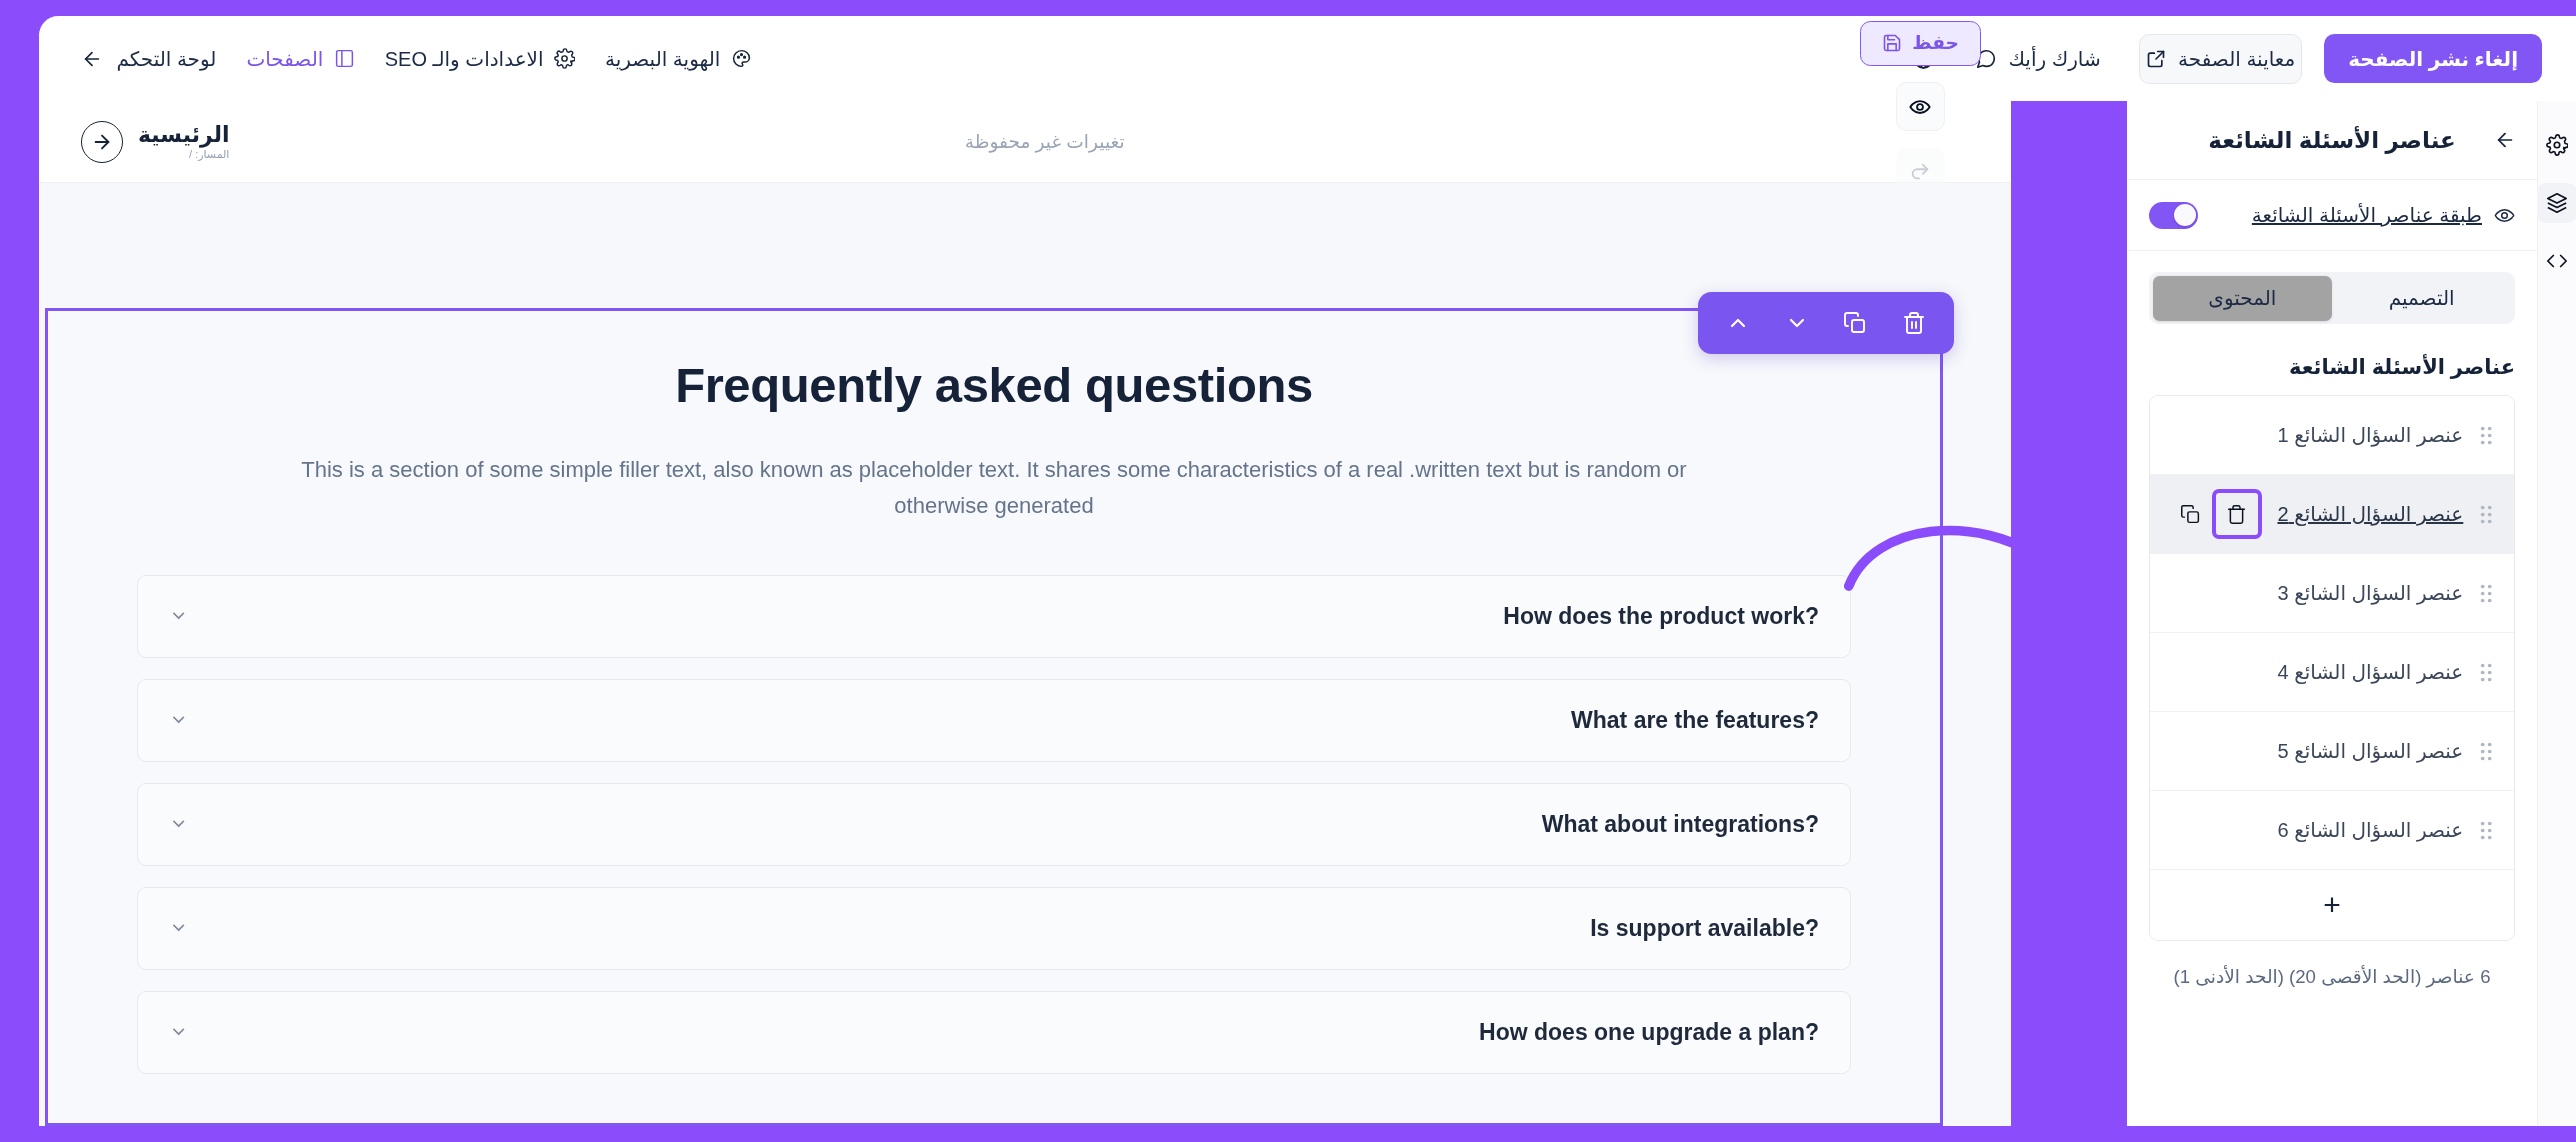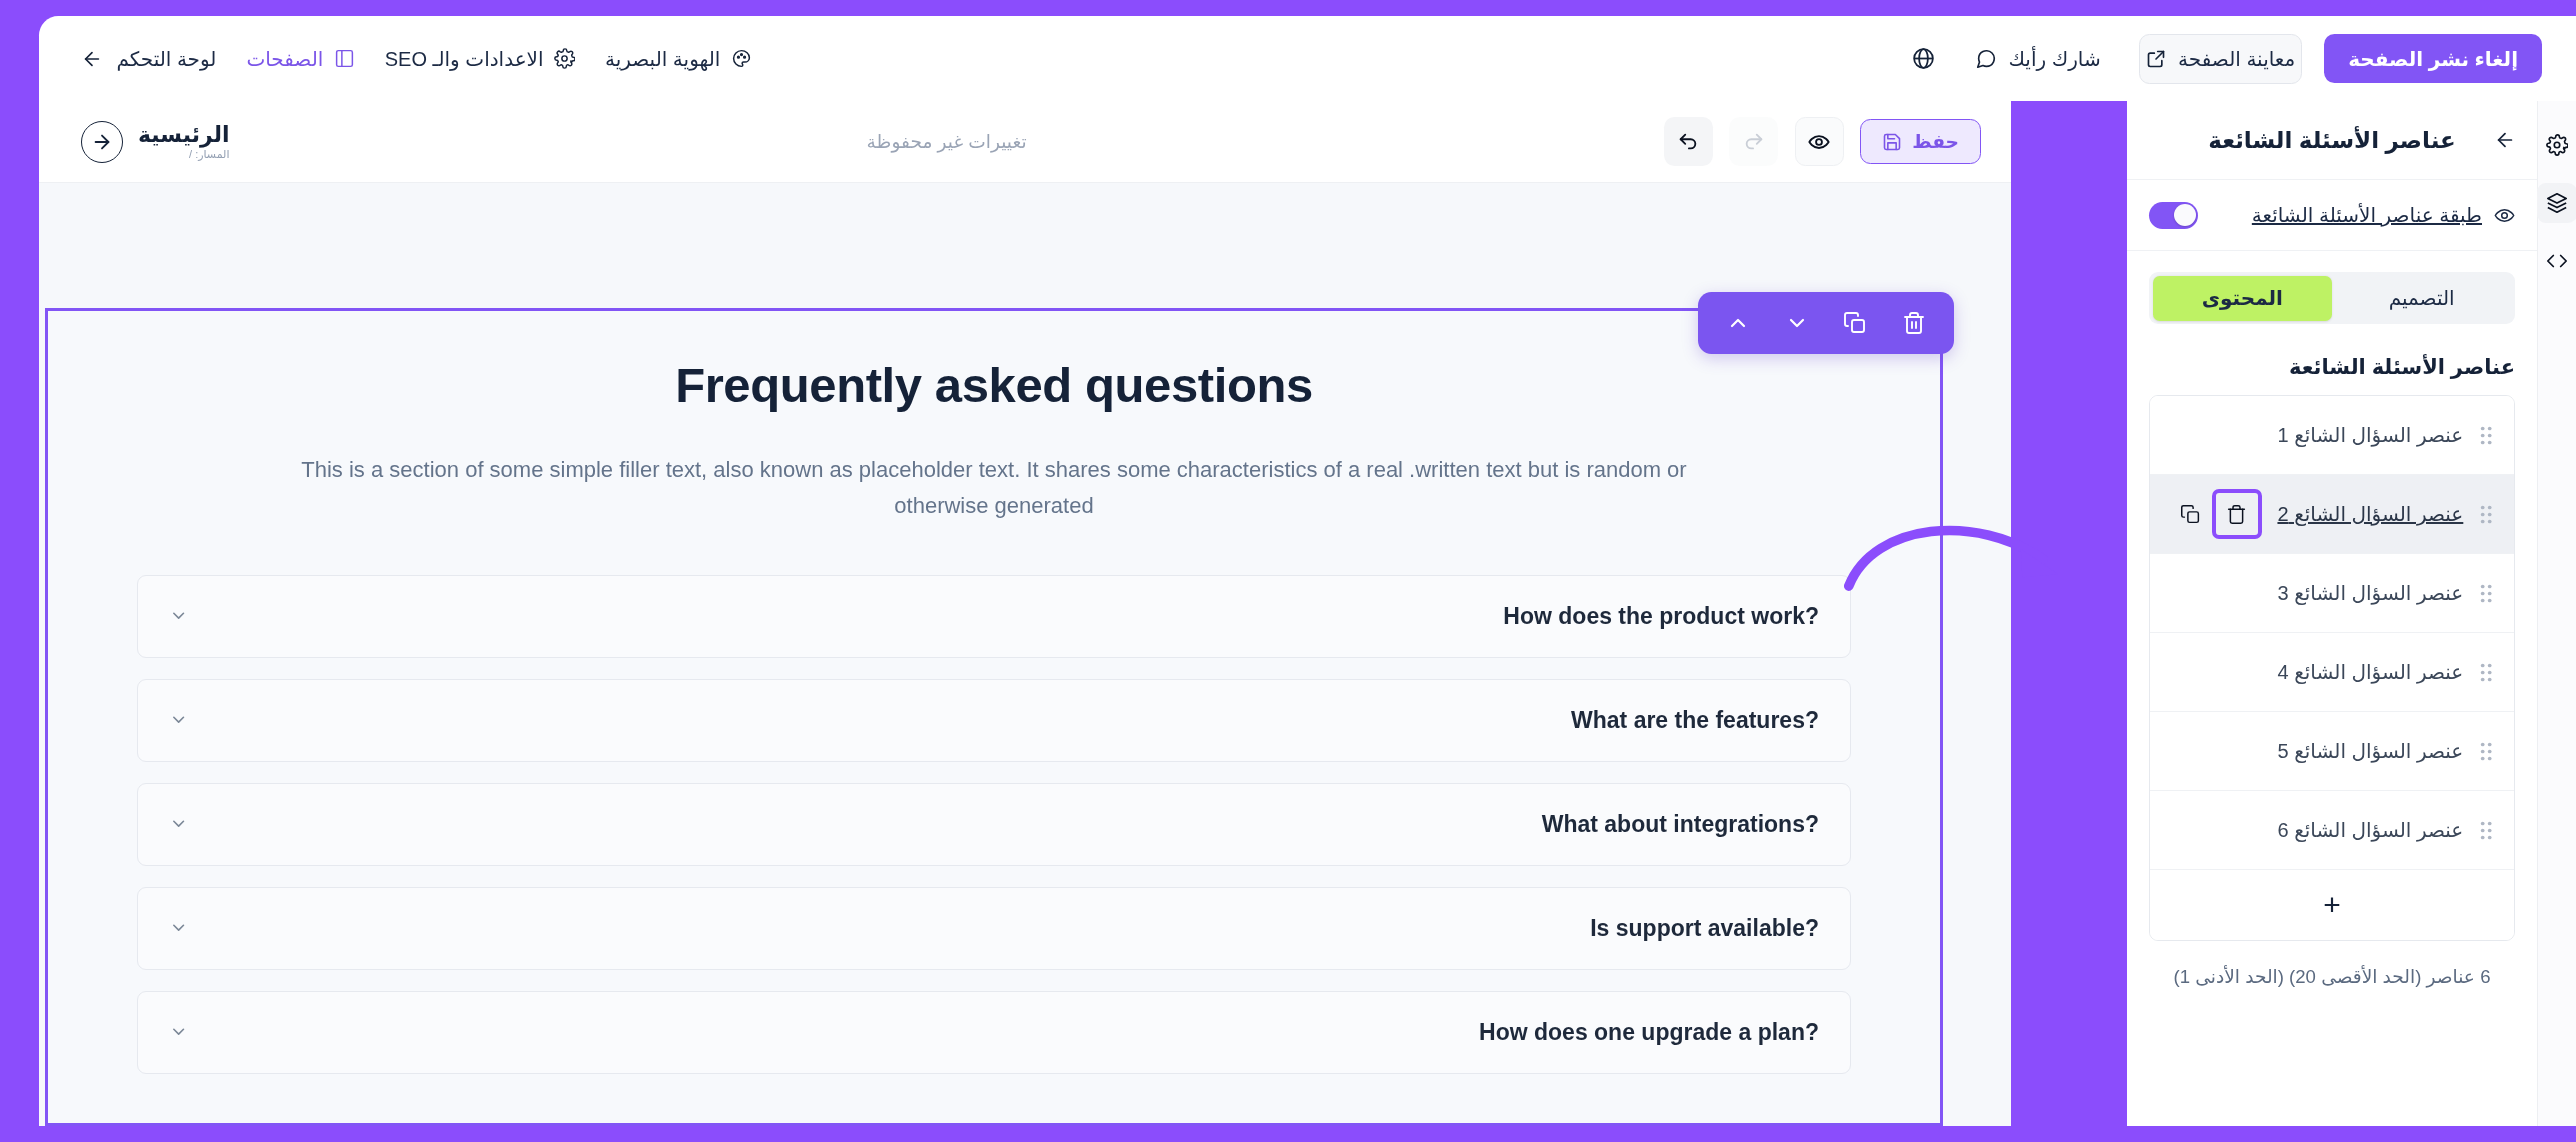--- a/index.html
+++ b/index.html
@@ -78,21 +78,21 @@
   #toolbar {
     position: absolute;
     left: 39px; top: 101px;
     width: 1972px; height: 82px;
     background: #ffffff;
     display: flex;
     align-items: center;
     padding: 0 30px 0 42px;
     border-bottom: 0.7px solid #EEF0F3;
   }
-  .tb-left { display: flex; align-items: center; gap: 16.4px; }
+  .tb-left { display: flex; align-items: center; gap: 16.4px; flex-direction: column; }
   .btn-save {
     background: #EEE9FE;
     border: 1.1px solid #8255F5;
     color: #7B55E8;
     border-radius: 10.4px;
     font-size: 18.6px;
     font-weight: 600;
     padding: 10.4px 21px;
     display: flex; align-items: center; gap: 10.4px;
     cursor: pointer; font-family: inherit;
@@ -233,21 +233,21 @@
     background: #F1F3F6;
     border-radius: 9px;
     display: flex; align-items: center; padding: 3.7px;
   }
   .rp-tab {
     flex: 1; height: 45px;
     display: flex; align-items: center; justify-content: center;
     font-size: 20px; color: #1C2A44; cursor: pointer;
     border-radius: 6.7px;
   }
-  .rp-tab.active { background: #bef264; box-shadow: 0 0.7px 2.2px rgba(0,0,0,.10); font-weight: 700; }
+  .rp-tab.active { background: #a3a3a3; box-shadow: 0 0.7px 2.2px rgba(0,0,0,.10); font-weight: 400; }
 
   .rp-section-title {
     margin: 31px 22px 16.4px 22px;
     font-size: 21px; font-weight: 600; color: #152238;
     text-align: right;
   }
   .rp-listbox {
     margin: 0 22px;
     border: 0.7px solid #E6E9EE;
     border-radius: 9px;

